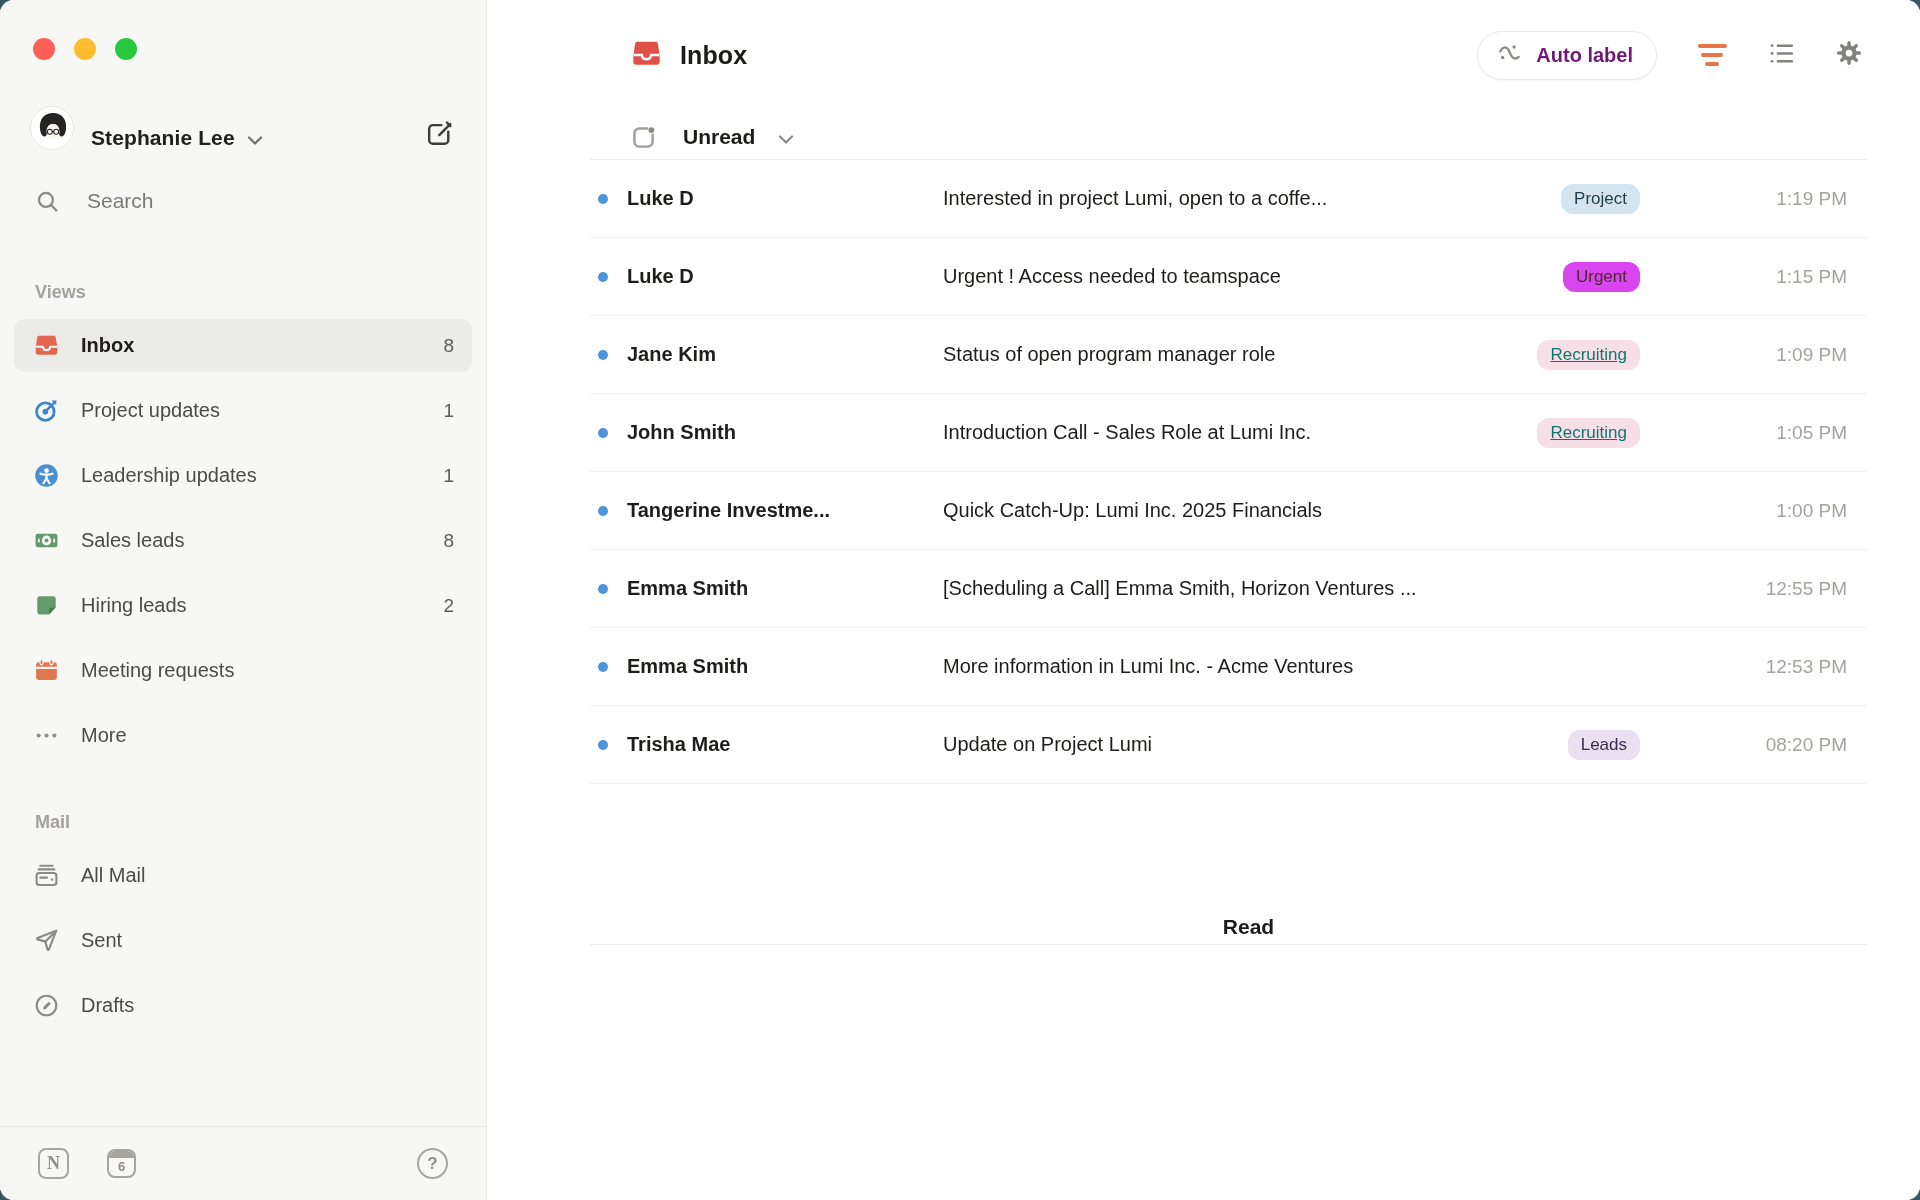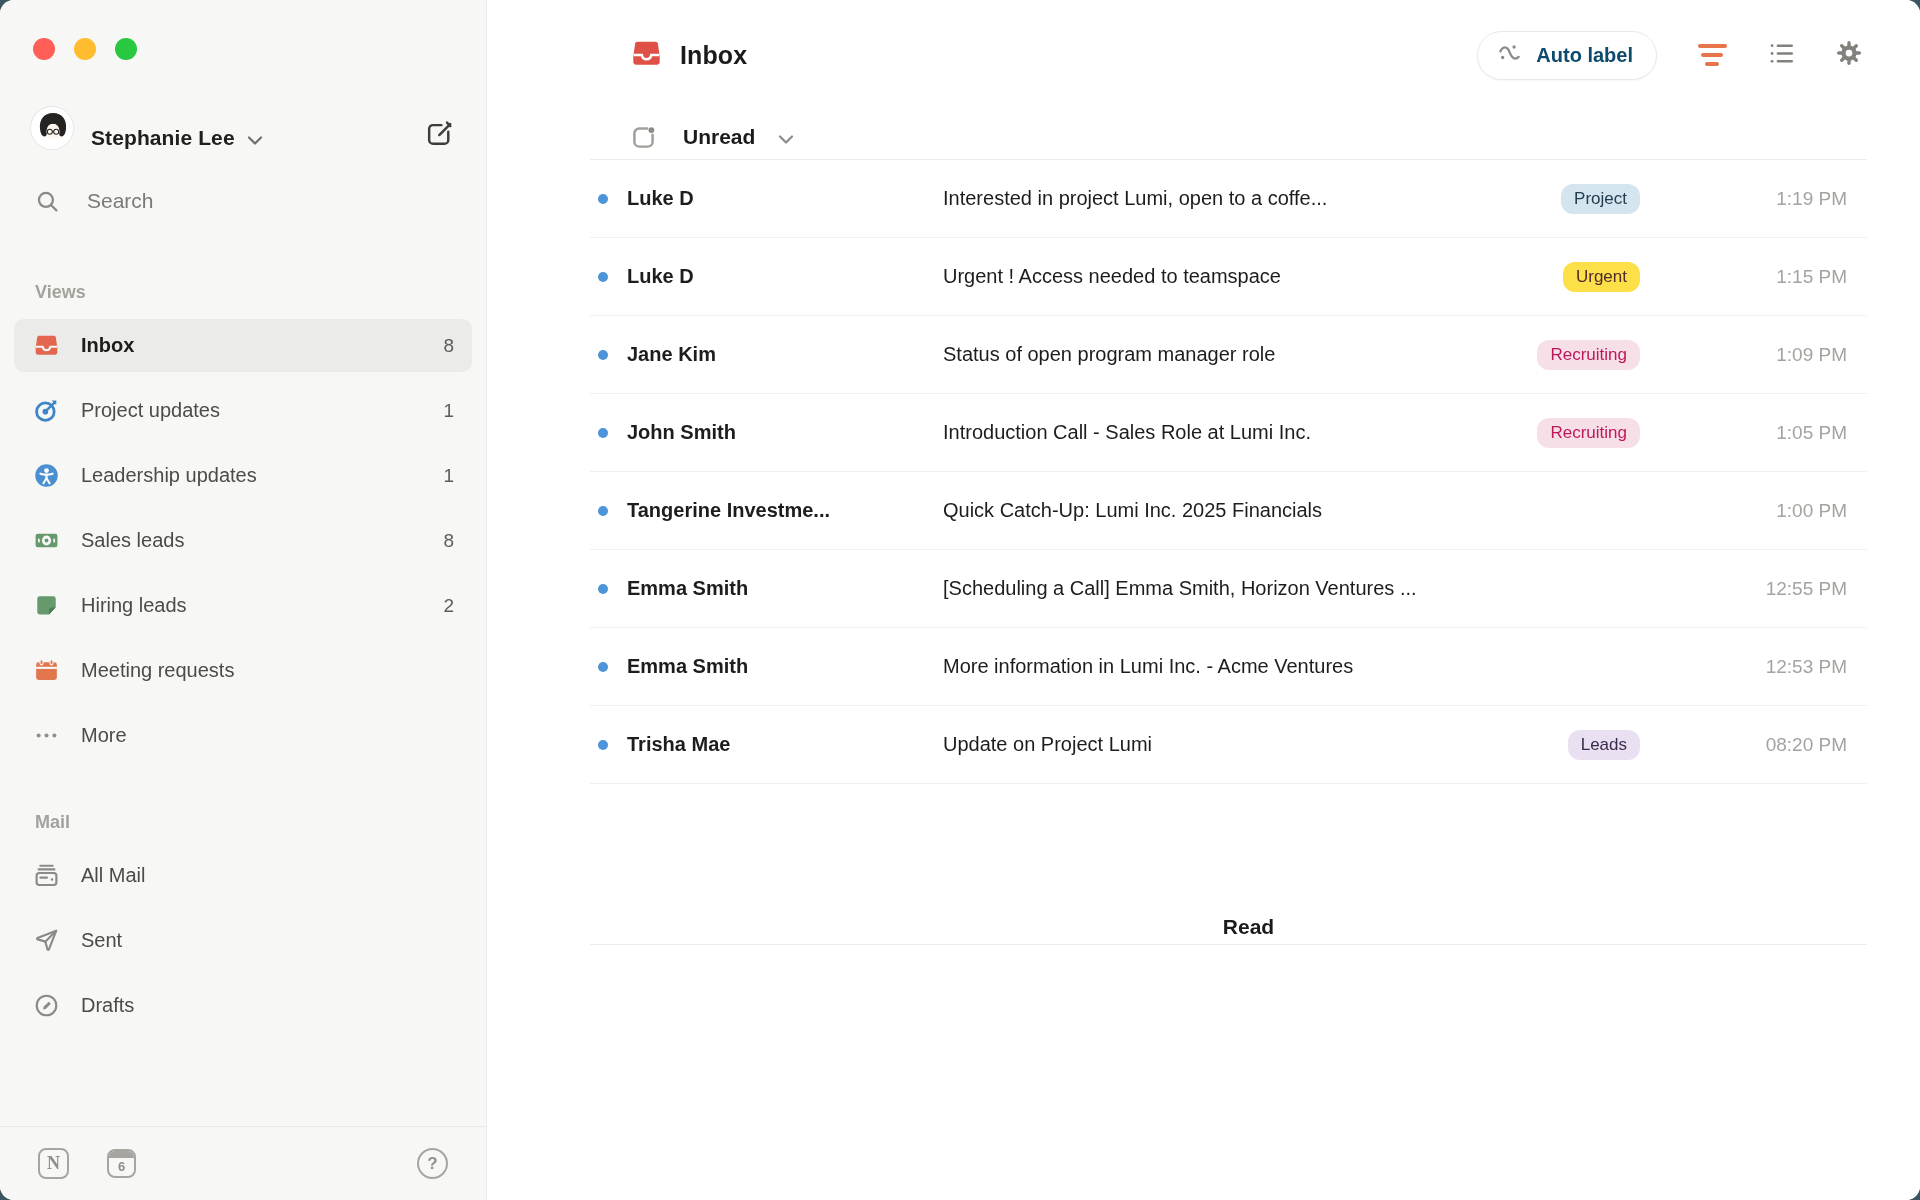--- a/index.html
+++ b/index.html
@@ -51,40 +51,40 @@
   .badge-cal .num { position:absolute; top:6px; left:0; right:0; bottom:0; display:flex; align-items:center; justify-content:center; font-size:13px; font-weight:700; color:#8f8e89; }
   .badge-help { margin-left:auto; width:31px; height:31px; border:2.2px solid #a6a5a0; border-radius:50%; display:flex; align-items:center; justify-content:center; font-size:17px; font-weight:700; color:#8f8e89; }
   
   .main { position:absolute; left:487px; top:0; right:0; bottom:0; background:#fff; }
   .main-header { display:flex; align-items:center; padding:30px 56px 0 143px; height:80px; }
   .main-title { font-size:25px; font-weight:700; color:#1c1b19; margin-left:17px; letter-spacing:.1px; }
   .header-right { margin-left:auto; display:flex; align-items:center; gap:38px; }
   .autolabel-btn {
     display:flex; align-items:center; gap:13px; height:49px; padding:0 23px 0 18px;
     background:#fff; border:1px solid #e8e8e5; border-radius:25px;
-    font-size:20px; font-weight:600; color:#0c4a6e;
+    font-size:20px; font-weight:600; color:#701a75;
     box-shadow:0 1px 2px rgba(0,0,0,.04);
   }
   .filter-icon { display:flex; flex-direction:column; align-items:center; gap:5px; width:34px; }
   .filter-icon span { height:3.8px; border-radius:2px; background:#e8744c; display:block; }
   .filter-icon .f1{width:29px}.filter-icon .f2{width:22px}.filter-icon .f3{width:14px}
   .section-row { display:flex; align-items:center; height:44px; margin:35px 53px 0 143px; gap:26px; }
   .section-row .stitle { font-size:21px; font-weight:700; color:#1c1b19; }
   .list-wrap { margin:0 53px 0 103px; border-top:1px solid #ebebe9; }
   .email-row {
     display:flex; align-items:center; height:78px;
     border-bottom:1px solid #f0f0ee; padding:0 20px 0 8px;
   }
   .unread-dot { width:10px; height:10px; border-radius:50%; background:#4d94d8; flex:none; }
   .sender { width:316px; margin-left:19px; flex:none; font-size:20px; font-weight:700; color:#1e1d1b; white-space:nowrap; overflow:hidden; text-overflow:ellipsis; }
   .subject { flex:1; font-size:20px; color:#1e1d1b; white-space:nowrap; overflow:hidden; text-overflow:ellipsis; }
   .pill { flex:none; margin-right:97px; font-size:17px; padding:5px 13px; border-radius:12px; white-space:nowrap; }
   .pill--blue   { background:#d4e5ef; color:#233c4e; }
-  .pill--red    { background:#fde047; color:#4f2b2d; }
-  .pill--pink   { background:#f7dfe8; color:#be185d; }
+  .pill--red    { background:#d946ef; color:#4f2b2d; }
+  .pill--pink   { background:#f7dfe8; color:#0f766e;text-decoration:underline; }
   .pill--purple { background:#e9e0f1; color:#3a2b4e; }
   .time { flex:none; width:110px; text-align:right; font-size:19px; color:#a4a39f; }
   .read-row { margin-top:105px;flex-direction:column; }
   .read-divider { margin:11px 53px 0 103px; border-top:1px solid #ebebe9; }
 </style>
 </head>
 <body>
 
 <div class="window">
 

